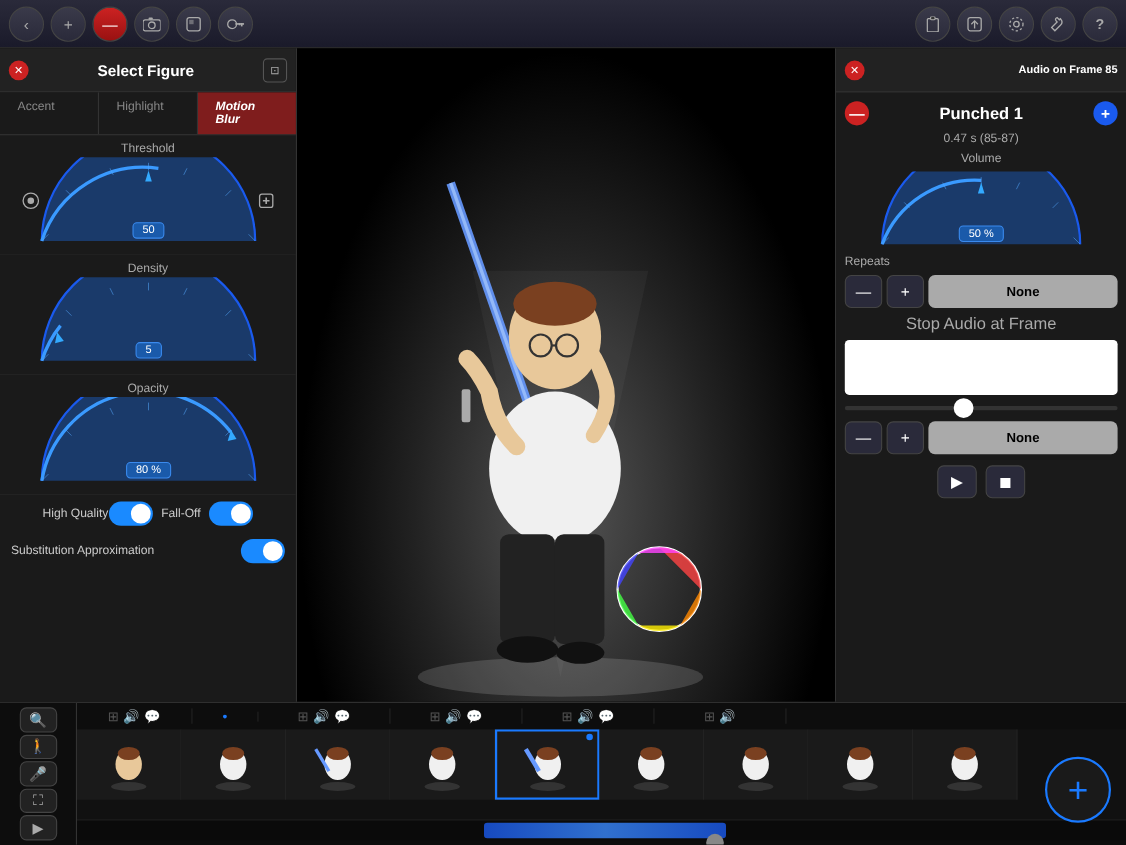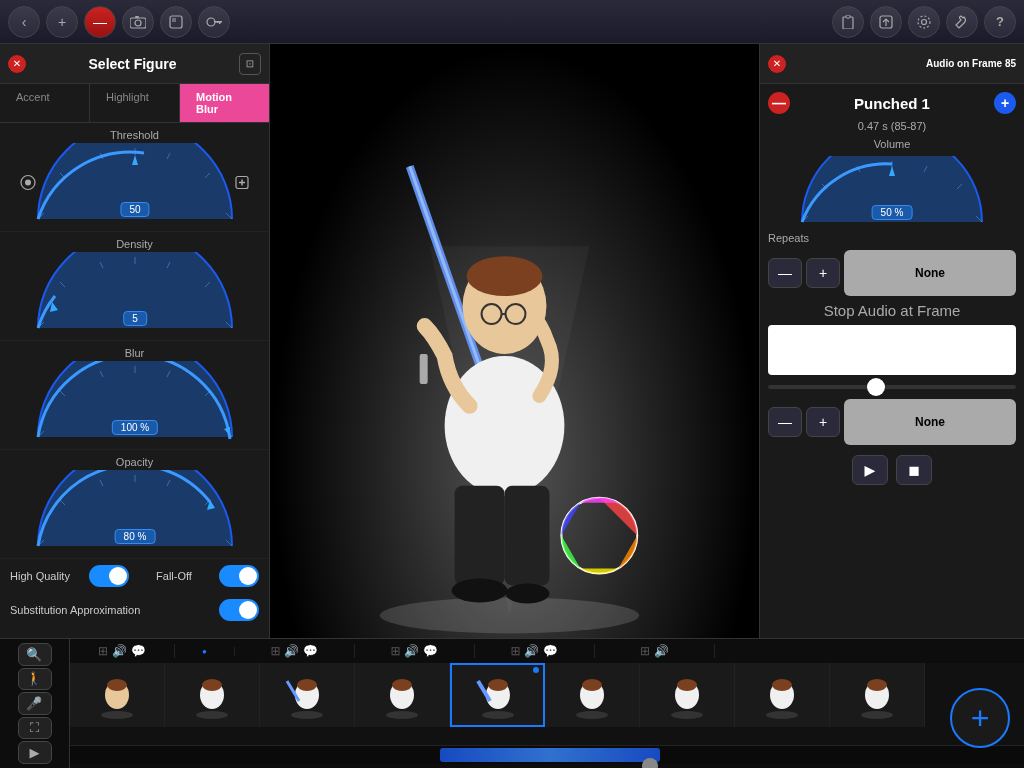--- a/index.html
+++ b/index.html
@@ -103,23 +103,24 @@
     .tab-item {
       flex: 1;
       padding: 7px 16px;
       font-size: 11px;
       color: #888;
       cursor: pointer;
       border-right: 1px solid #333;
     }
     .tab-item:last-child { border-right: none; }
     .tab-item.active {
-      background: #ec4899;
+      background: #7f1d1d;
       color: #fff;
       font-weight: 600;
+      font-style: italic;
     }
 
     
     .dial-section {
       padding: 6px 20px;
       border-bottom: 1px solid #222;
     }
     .dial-label {
       text-align: center;
       font-size: 11px;
@@ -151,21 +152,21 @@
       color: #aaa;
     }
     .dial-icon-left { left: 0; }
     .dial-icon-right { right: 0; }
 
     
     .toggle-row {
       display: flex;
       align-items: center;
       padding: 6px 10px;
-      justify-content: space-between;
+      justify-content: center;
     }
     .toggle-label { font-size: 11px; color: #ccc; }
     .toggle-switch {
       width: 40px; height: 22px;
       background: #1a8aff;
       border-radius: 11px;
       position: relative;
       cursor: pointer;
     }
     .toggle-switch::after {
@@ -299,21 +300,21 @@
     .rep-btn {
       width: 34px; height: 30px;
       background: #2a2a3a;
       border: 1px solid #444;
       border-radius: 6px;
       display: flex; align-items: center; justify-content: center;
       font-size: 14px; color: #fff; cursor: pointer;
     }
     .rep-none {
       flex: 1;
-      height: 46px;
+      height: 30px;
       background: #aaa;
       border-radius: 6px;
       display: flex; align-items: center; justify-content: center;
       font-size: 12px; color: #000; font-weight: 600; cursor: pointer;
     }
     .stop-audio-label {
       font-size: 15px;
       color: #aaa;
       text-align: center;
     }
@@ -619,40 +620,20 @@
             <line x1="150" y1="10" x2="147" y2="16"></line>
             <line x1="190" y1="30" x2="185" y2="35"></line>
             <line x1="212" y1="76" x2="206" y2="70"></line>
           </g>
           <polygon points="32,50 30,60 38,58" fill="#3af"></polygon>
         </svg>
         <div class="dial-value">5</div>
       </div>
     </div>
 
-    <div class="dial-section">
-      <div class="dial-label">Blur</div>
-      <div class="dial-wrap">
-        <svg class="dial-svg" viewBox="0 0 230 82" xmlns="http://www.w3.org/2000/svg">
-          <path d="M 18 76 A 97 97 0 0 1 212 76" fill="#1a3a6a" stroke="#1a5aee" stroke-width="2"></path>
-          <path d="M 18 76 A 97 97 0 0 1 210 78" fill="none" stroke="#3a9aff" stroke-width="3"></path>
-          <g stroke="#5af" stroke-width="0.8" opacity="0.6">
-            <line x1="18" y1="76" x2="24" y2="70"></line>
-            <line x1="40" y1="30" x2="45" y2="35"></line>
-            <line x1="80" y1="10" x2="83" y2="16"></line>
-            <line x1="115" y1="5" x2="115" y2="12"></line>
-            <line x1="150" y1="10" x2="147" y2="16"></line>
-            <line x1="190" y1="30" x2="185" y2="35"></line>
-            <line x1="212" y1="76" x2="206" y2="70"></line>
-          </g>
-          <polygon points="210,74 204,68 210,66" fill="#3af"></polygon>
-        </svg>
-        <div class="dial-value">100 %</div>
-      </div>
-    </div>
 
     <div class="dial-section">
       <div class="dial-label">Opacity</div>
       <div class="dial-wrap">
         <svg class="dial-svg" viewBox="0 0 230 82" xmlns="http://www.w3.org/2000/svg">
           <path d="M 18 76 A 97 97 0 0 1 212 76" fill="#1a3a6a" stroke="#1a5aee" stroke-width="2"></path>
           <path d="M 18 76 A 97 97 0 0 1 190 32" fill="none" stroke="#3a9aff" stroke-width="3"></path>
           <g stroke="#5af" stroke-width="0.8" opacity="0.6">
             <line x1="18" y1="76" x2="24" y2="70"></line>
             <line x1="40" y1="30" x2="45" y2="35"></line>

